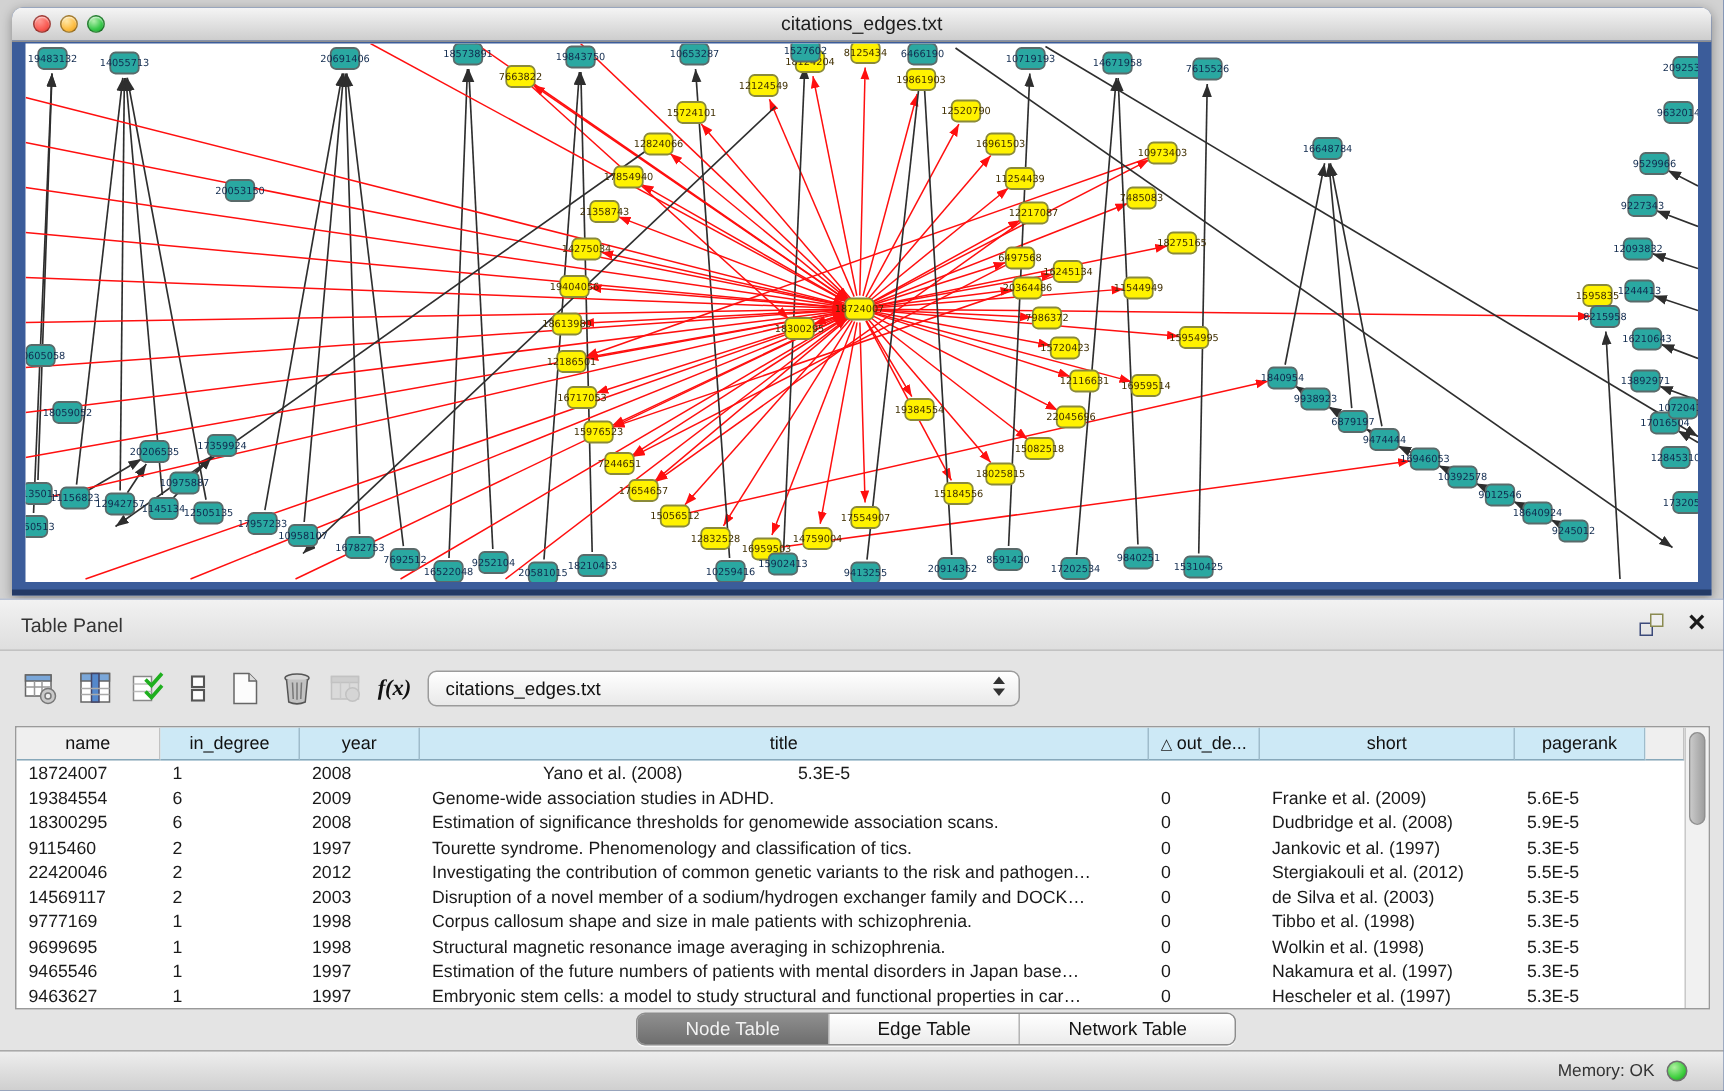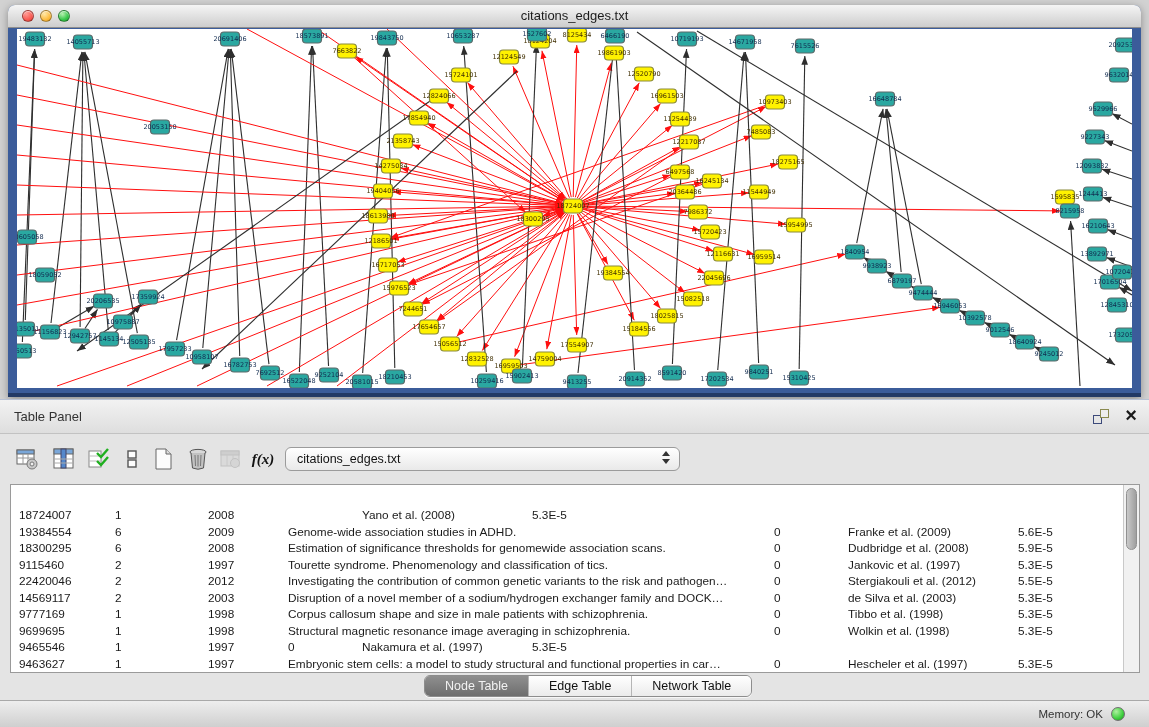--- a/index.html
+++ b/index.html
@@ -67,21 +67,21 @@
     overflow:hidden; white-space:nowrap; }
   #tbl-scroll { position:absolute; right:0; top:0; width:16px; height:100%;
     background:#f1f1f1; border-left:1px solid #c9c9c9; }
   #tbl-thumb { position:absolute; left:2px; top:3px; width:11px; height:62px; border-radius:6px;
     background:linear-gradient(90deg,#c9c9c9,#9f9f9f); border:1px solid #909090; }
 
   
   #tabs { position:absolute; left:424px; top:675px; height:22px; display:flex;
     border:1px solid #8d8d8d; border-radius:6px; overflow:hidden;
     box-shadow:0 1px 0 rgba(255,255,255,.7); }
-  .tab { padding:0 20px; font-size:12.5px; line-height:20px; color:#111;
+  .tab { padding:0 32px; font-size:12.5px; line-height:20px; color:#111;
     background:linear-gradient(#ffffff,#ebebeb); border-left:1px solid #b5b5b5; cursor:pointer; }
   .tab:first-child { border-left:none; }
   .tab.sel { background:linear-gradient(#8f8f8f,#6e6e6e); color:#f2f2f2; }
 
   
   #status { position:absolute; left:0; top:700px; width:1149px; height:27px;
     background:linear-gradient(#eeeeee,#cfcfcf); border-top:1px solid #a9a9a9; }
   #mem-label { position:absolute; right:46px; top:7px; font-size:11.5px; color:#333; }
   #mem-dot { position:absolute; right:24px; top:6px; width:14px; height:14px; border-radius:50%;
     border:1px solid #6f6f6f;
@@ -743,20 +743,30 @@
   <div id="tbl-select">
     <span>citations_edges.txt</span>
     <span class="arrows">
         <span class="arr-up"></span>
         <span class="arr-dn"></span>
       </span>
   </div>
 </div>
 
 <div id="tbl-box">
+  <div id="tbl-head">
+    <div class="th plain" style="width:96px"><span>name</span></div>
+    <div class="th" style="width:93px"><span>in_degree</span></div>
+    <div class="th" style="width:80px"><span>year</span></div>
+    <div class="th" style="width:486px"><span>title</span></div>
+    <div class="th" style="width:74px"><span class="sort">△</span><span>out_de...</span></div>
+    <div class="th" style="width:170px"><span>short</span></div>
+    <div class="th" style="width:87px"><span>pagerank</span></div>
+    <div class="th plain" style="width:26px"></div>
+  </div>
   <div id="tbl-rows">
       <div class="tr">
         <div class="td" style="width: 96px;">18724007</div>
         <div class="td" style="width: 93px;">1</div>
         <div class="td" style="width: 80px;">2008</div>
         <div class="td" style="width: 74px; margin-top: 48px;">49</div>
         <div class="td" style="width: 170px;">Yano et al. (2008)</div>
         <div class="td" style="width: 87px;">5.3E-5</div>
       </div>
       <div class="tr">
@@ -819,20 +829,21 @@
         <div class="td" style="width: 80px;">1998</div>
         <div class="td" style="width: 486px;">Structural magnetic resonance image averaging in schizophrenia.</div>
         <div class="td" style="width: 74px;">0</div>
         <div class="td" style="width: 170px;">Wolkin et al. (1998)</div>
         <div class="td" style="width: 87px;">5.3E-5</div>
       </div>
       <div class="tr">
         <div class="td" style="width: 96px;">9465546</div>
         <div class="td" style="width: 93px;">1</div>
         <div class="td" style="width: 80px;">1997</div>
+        <div class="td" style="width: 486px;">Estimation of the future numbers of patients with mental disorders in Japan base…</div>
         <div class="td" style="width: 74px;">0</div>
         <div class="td" style="width: 170px;">Nakamura et al. (1997)</div>
         <div class="td" style="width: 87px;">5.3E-5</div>
       </div>
       <div class="tr">
         <div class="td" style="width: 96px;">9463627</div>
         <div class="td" style="width: 93px;">1</div>
         <div class="td" style="width: 80px;">1997</div>
         <div class="td" style="width: 486px;">Embryonic stem cells: a model to study structural and functional properties in car…</div>
         <div class="td" style="width: 74px;">0</div>

